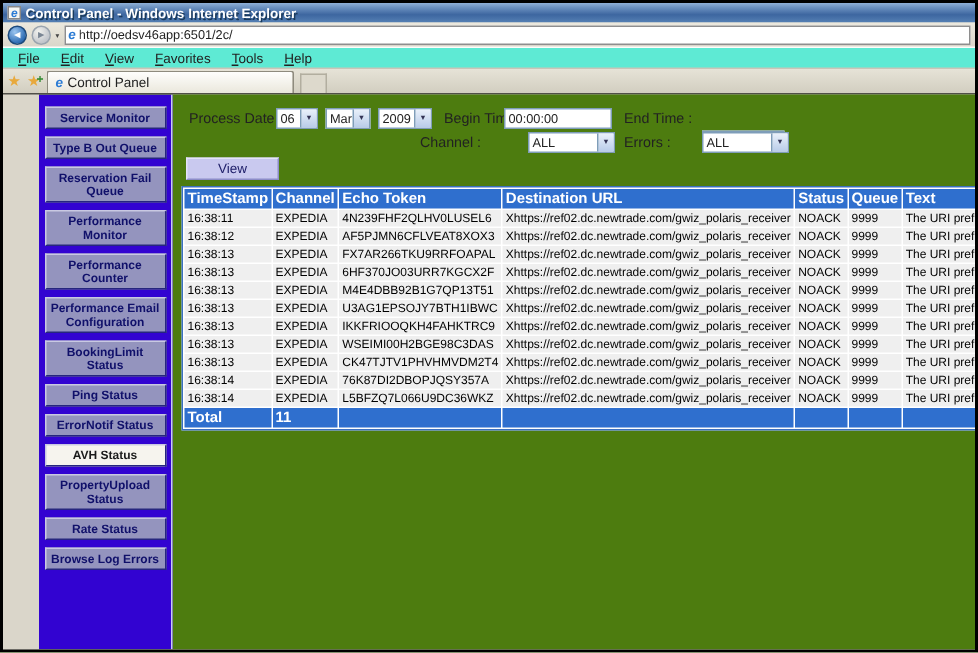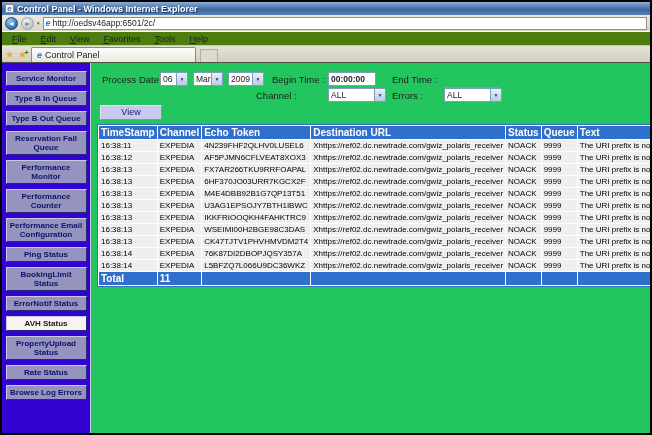--- a/index.html
+++ b/index.html
@@ -24,35 +24,35 @@
   .nav-back { background: radial-gradient(circle at 35% 30%, #9CC6F0, #2E6DB4 70%); color:#fff; border:1px solid #1C4A7C; }
   .nav-fwd  { background: radial-gradient(circle at 35% 30%, #F2F2EE, #C2C6CC 70%); color:#7A8694; border:1px solid #9AA4AE; }
   .addr-dd { font-size: 5px; color: #444; }
   .addr-input-wrap { flex:1; height: 13px; background:#fff; border:1px solid #8E8E8E;
     display:flex; align-items:center; gap:2px; padding:0 2px; }
   .ie-e { color:#2B7BD4; font-weight:bold; font-style:italic; font-size:9px; line-height:9px; }
   .addr-input { flex:1; border:none; outline:none; font-family:"Liberation Sans",sans-serif;
     font-size:8.5px; color:#222; height:11px; background:transparent; }
   
   .menu-row { height: 14px; flex: 0 0 14px; display:flex; align-items:center; padding-left:3px;
-    background:#4d7c0f; border-bottom:1px solid #C9C5B8; font-size:9px; color:#222; }
+    background:#5eead4; border-bottom:1px solid #C9C5B8; font-size:9px; color:#222; }
   .menu-item { display:inline-block; padding: 0 7px; cursor: pointer; }
   .menu-item::first-letter { text-decoration: underline; }
   
   .tab-row { height: 17px; flex: 0 0 17px; display:flex; align-items:flex-end; gap:4px;
     padding: 1px 3px 0 3px; background: linear-gradient(#E6E3D7,#D2CEC0); border-bottom: 1px solid #504F48; }
   .fav-star { color:#E8A93C; font-size:10px; line-height:14px; cursor:pointer; }
   .fav-add { position:relative; color:#E8A93C; font-size:10px; line-height:14px; cursor:pointer; }
   .fav-add .plus { position:absolute; right:-2px; top:-2px; color:#2E8A2E; font-size:8px; font-weight:bold; }
   .tab { height: 15px; width: 165px; background: linear-gradient(#FEFEFC,#EAE7DC);
     border: 1px solid #8E8B7E; border-bottom: none; border-radius: 2px 2px 0 0;
     display:flex; align-items:center; gap:3px; padding: 0 5px; font-size:9px; color:#222; cursor:pointer; }
   .tab-stub { width: 18px; height: 13px; background:#DDD9CC; border:1px solid #B2AE9F; border-bottom:none; cursor:pointer; }
   
-  .content { flex: 1; display:flex; background:#22c55e; overflow:hidden; }
+  .content { flex: 1; display:flex; background:#4d7c0f; overflow:hidden;margin-left:24px; }
   .sidebar { width: 89px; flex: 0 0 89px; background: var(--sidebar-blue, #3203D1);
     border-right:1px solid #C9C9F4; padding-top: 8px; display:flex; flex-direction:column; align-items:center; gap:5px; }
   .sb-btn { width: 81px; background: var(--sidebar-button, #9494BE);
     border:1px solid #26267E; border-top-color:#C9C9E2; border-left-color:#C9C9E2;
     color: var(--sidebar-button-text, #10106A); font-size:8px; font-weight:bold; line-height:9px;
     text-align:center; padding:2px 1px; cursor:pointer; }
   .sb-btn.active { background:#F6F4EE; color:#1A1A1A; }
   .main { flex:1; padding: 6px 0 0 5px; font-size: 9.5px; color:#222; }
   
   .form-area { position: relative; height: 52px; }
@@ -120,28 +120,27 @@
       <span class="ie-e">e</span>
       <span>Control Panel</span>
     </span>
     <span class="tab-stub"></span>
   </div>
 
   <div class="content">
 
     <div class="sidebar">
         <div class="sb-btn">Service Monitor</div>
-        <div class="sb-btn">Type B In Queue</div>
         <div class="sb-btn">Type B Out Queue</div>
         <div class="sb-btn">Reservation Fail Queue</div>
         <div class="sb-btn">Performance Monitor</div>
         <div class="sb-btn">Performance Counter</div>
         <div class="sb-btn">Performance Email Configuration</div>
+        <div class="sb-btn">BookingLimit Status</div>
         <div class="sb-btn">Ping Status</div>
-        <div class="sb-btn">BookingLimit Status</div>
         <div class="sb-btn">ErrorNotif Status</div>
         <div class="sb-btn active">AVH Status</div>
         <div class="sb-btn">PropertyUpload Status</div>
         <div class="sb-btn">Rate Status</div>
         <div class="sb-btn">Browse Log Errors</div>
       </div>
 
     <div class="main">
 
       <div class="form-area">
@@ -152,21 +151,21 @@
         </span>
         <span class="sel" style="left:97px; top:3px; width:30px;">
           <span class="sel-val">Mar</span>
           <span class="sel-btn"><span>▼</span></span>
         </span>
         <span class="sel" style="left:132px; top:3px; width:36px;">
           <span class="sel-val">2009</span>
           <span class="sel-btn"><span>▼</span></span>
         </span>
         <span class="lbl" style="left:176px; top:5px;">Begin Time :</span>
-        <input class="tin" style="left: 232px; top: 3px; width: 48px; font-weight: bold;" value="00:00:00">
+        <input class="tin" style="left: 216px; top: 3px; width: 72px;" value="00:00:00">
         <span class="lbl" style="left:296px; top:5px;">End Time :</span>
         <input class="tin" style="left: 348px; top: 18px; width: 55px;" value="23:59:59">
 
         <span class="lbl" style="left:160px; top:21px;">Channel :</span>
         <span class="sel" style="left:232px; top:19px; width:58px;">
           <span class="sel-val">ALL</span>
           <span class="sel-btn"><span>▼</span></span>
         </span>
         <span class="lbl" style="left:296px; top:21px;">Errors :</span>
         <span class="sel" style="left:348px; top:19px; width:58px;">

